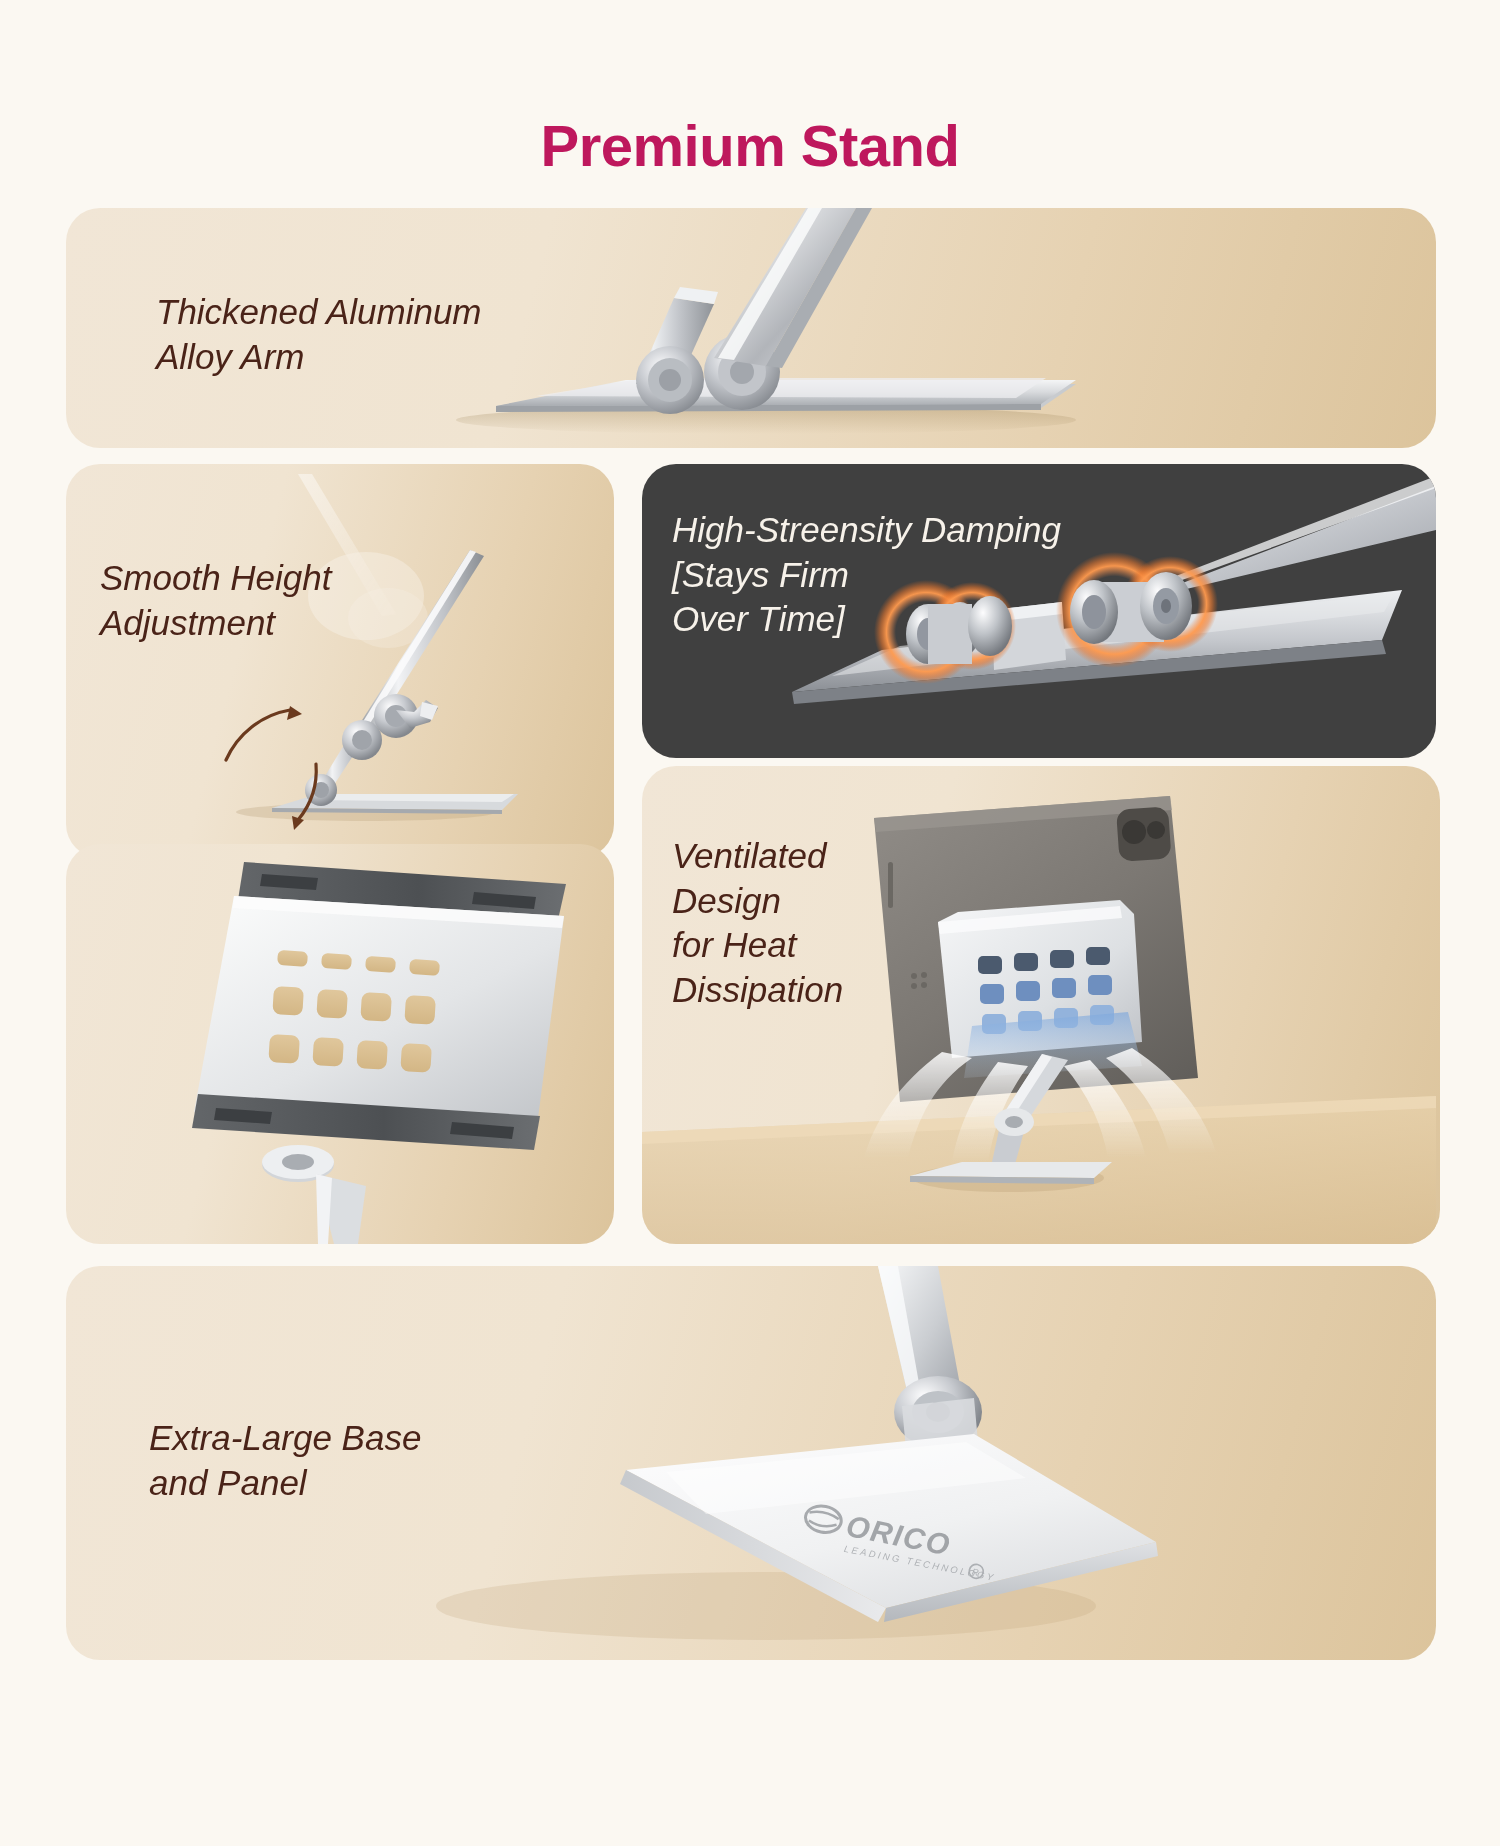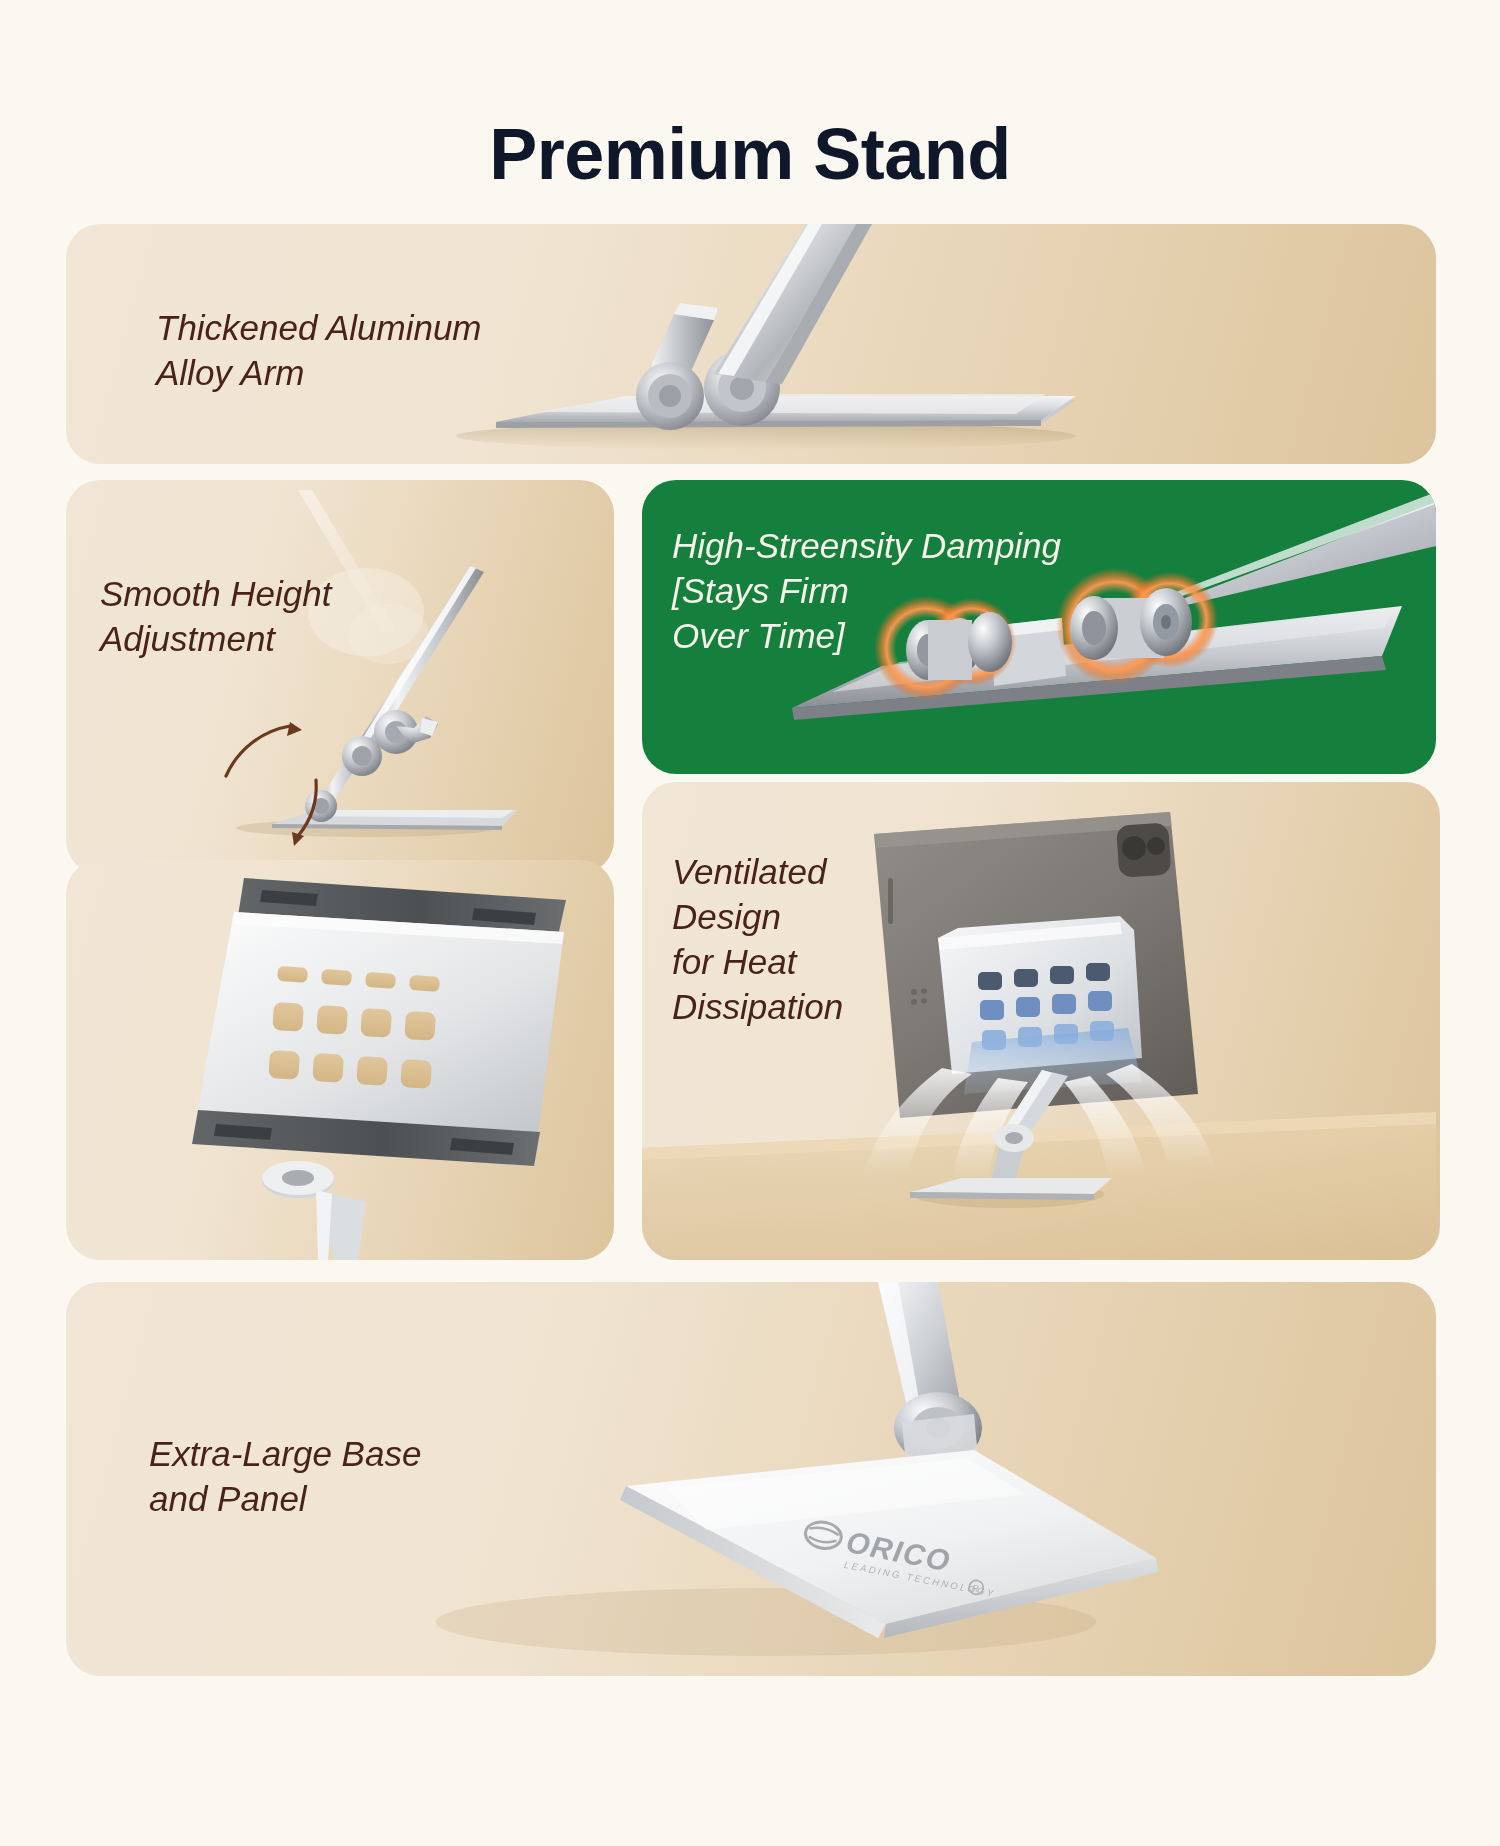--- a/index.html
+++ b/index.html
@@ -10,40 +10,40 @@
     overflow: hidden;
     position: relative;
   }
 
   
   .title-block {
     text-align: center;
     padding-top: 112px;
   }
   .title-line {
-    font-size: 72px;
+    font-size: 58px;
     font-weight: bold;
-    color: #0f172a;
+    color: #be185d;
     letter-spacing: -0.5px;
     line-height: 1.17;
     white-space: nowrap;
   }
 
   
   .grid { position: relative; width: 1500px; height: 1460px; margin-top: 20px; font-style: italic; }
 
   .card {
     position: absolute;
     border-radius: 34px;
     overflow: hidden;
   }
   .card-beige {
     background: linear-gradient(105deg, #F1E6D6 0%, #F0E4D1 34%, #E6D2B2 72%, #DCC49C 100%);
   }
-  .card-dark { background: #15803d; }
+  .card-dark { background: #404040; }
 
   .label {
     position: absolute;
     color: #4A2318;
     font-size: 35px;
     line-height: 1.28;
     z-index: 5;
     white-space: pre-line;
   }
   .label-light { color: #F7F2EA; }

